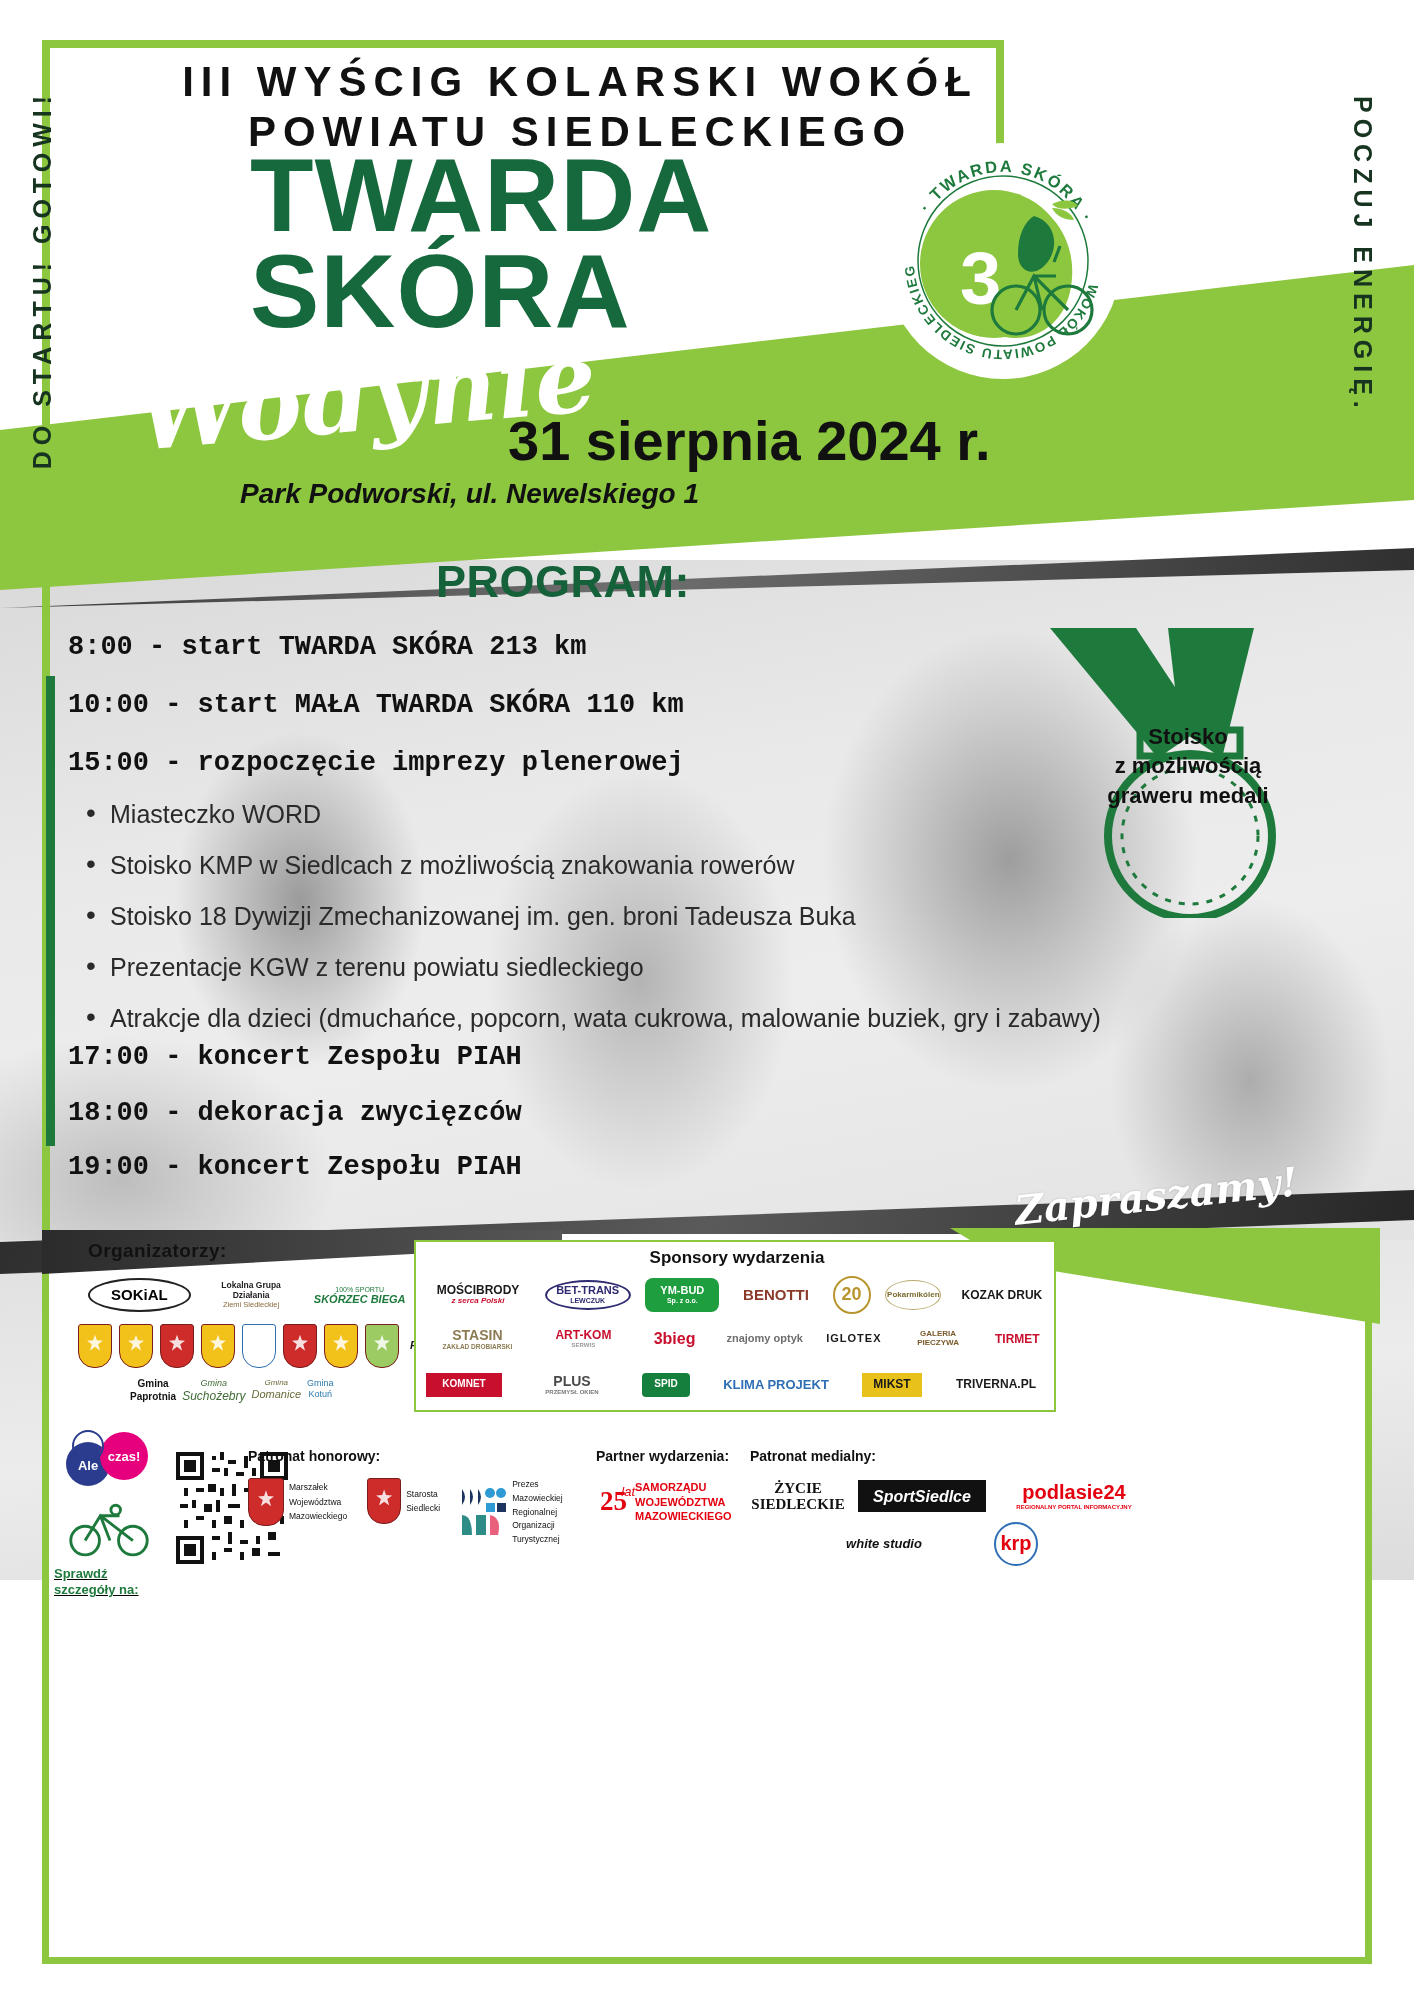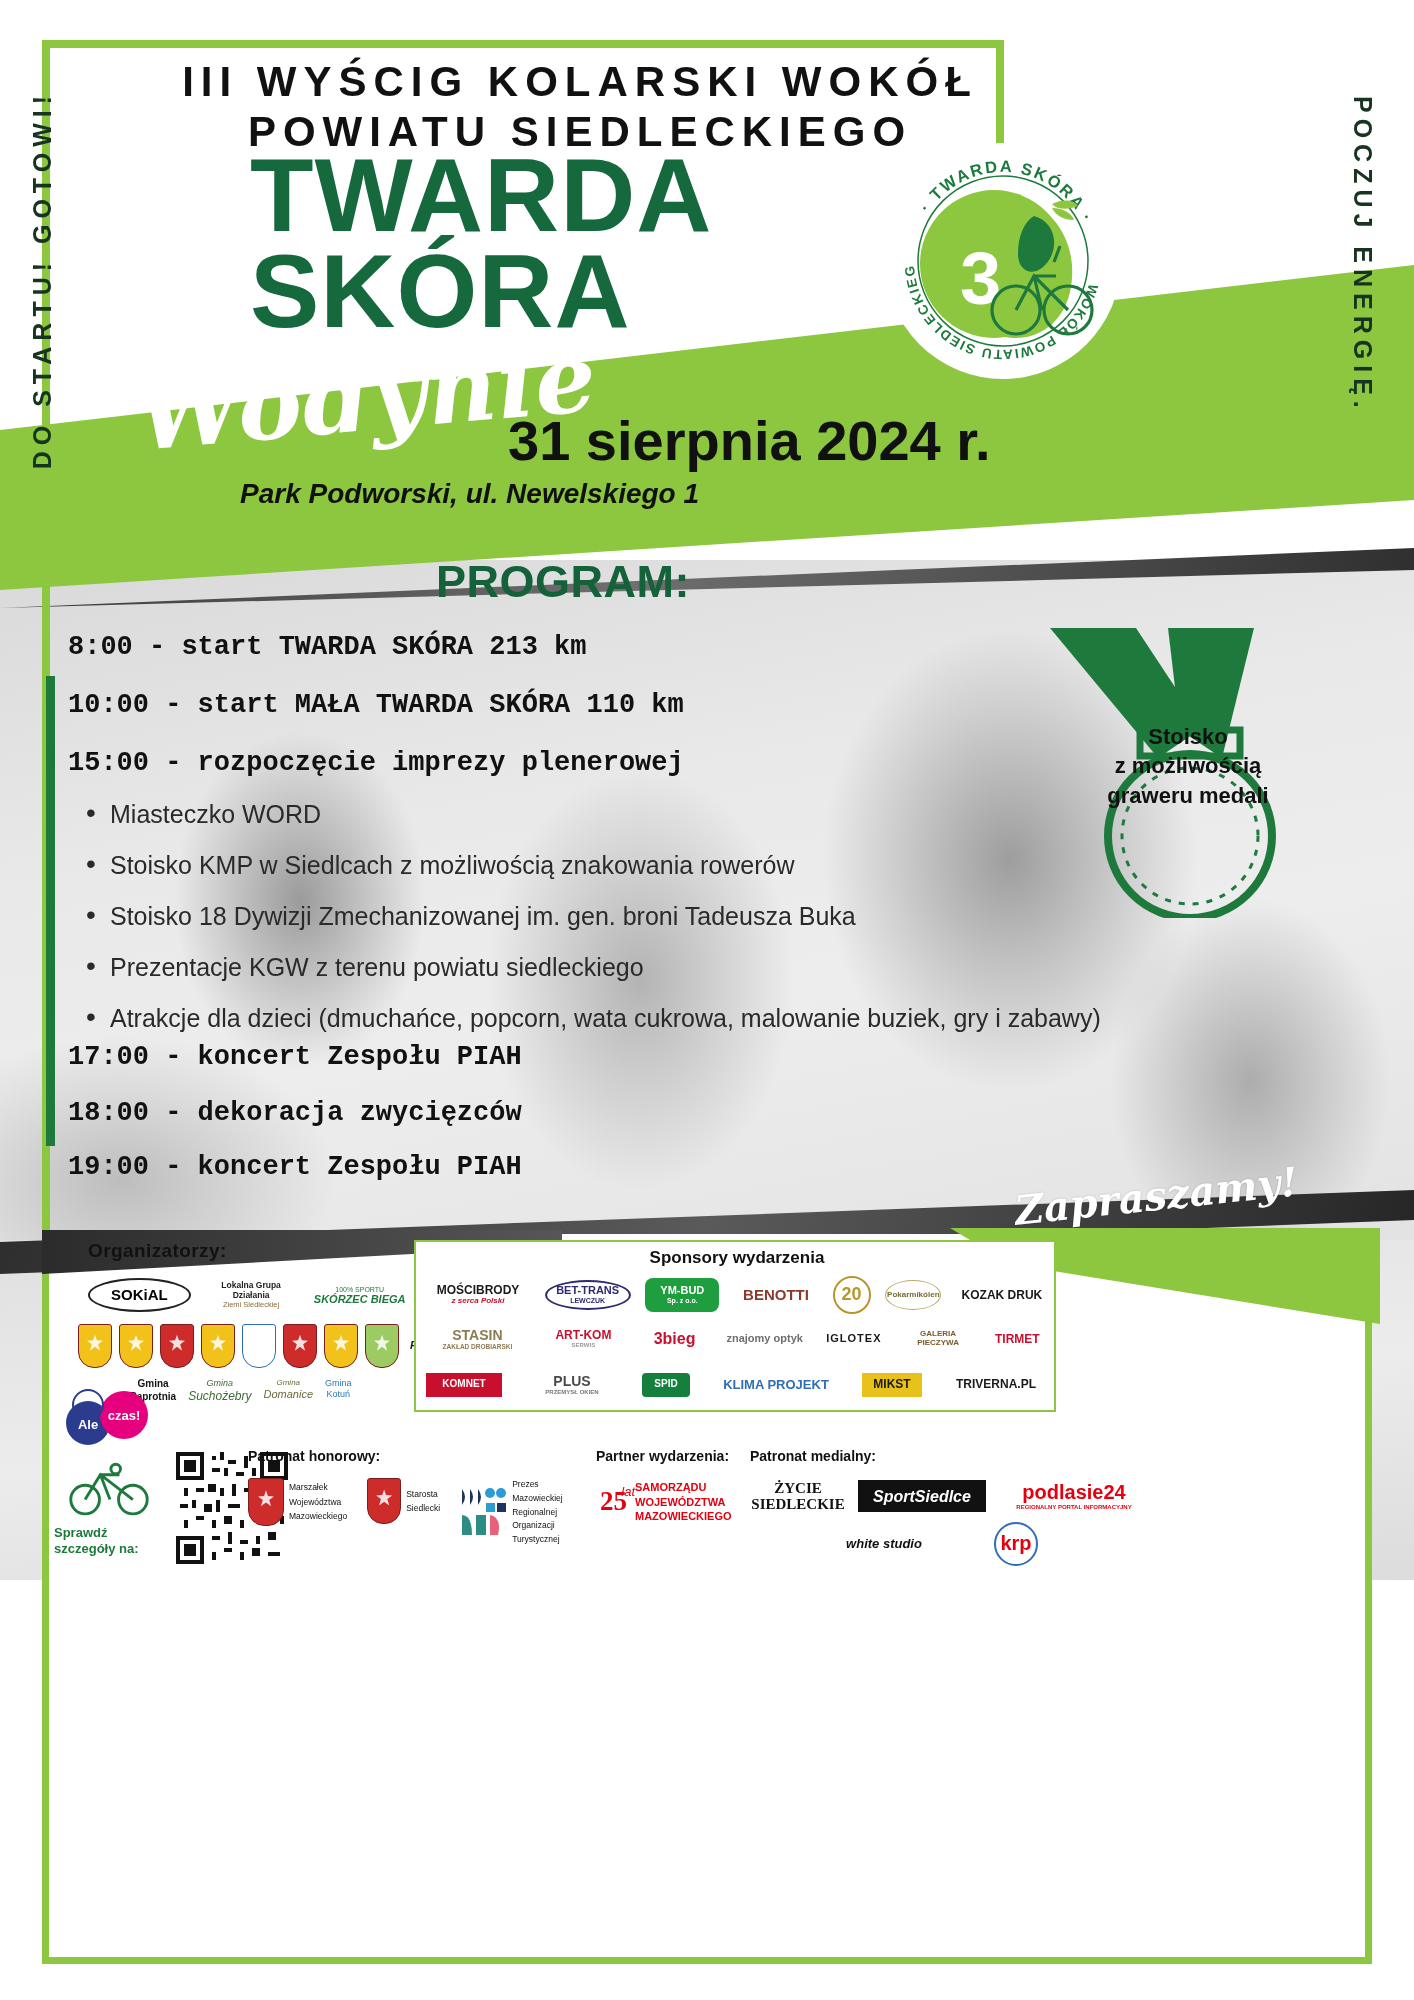--- a/index.html
+++ b/index.html
@@ -316,21 +316,21 @@
     <span class="crest" style="background:#F2C21A;"></span>
     <span class="crest" style="background:#CE2B2B;"></span>
     <span class="crest" style="background:#F2C21A;"></span>
     <span class="crest" style="background:#FFFFFF;border-color:#2a6fb0;"></span>
     <span class="crest" style="background:#CE2B2B;"></span>
     <span class="crest" style="background:#F2C21A;"></span>
     <span class="crest" style="background:#9BCB62;"></span>
     <span class="logo-chip" style="font-size:11px;font-style:italic;color:#1a1a1a;width:72px;">PRZESMYKI</span>
   </div>
 
-  <div class="row" style="position:absolute;left:130px;top:1378px;gap:12px;align-items:flex-start;">
+  <div class="row" style="position:absolute;left:130px;top:1378px;gap:6px;align-items:flex-start;">
     <div style="text-align:center;font-size:10px;font-weight:800;color:#111;line-height:1.25;">
       <div>Gmina</div>
       <div>Paprotnia</div>
     </div>
     <div style="text-align:center;font-size:12px;color:#3d6b33;font-style:italic;line-height:1.2;">
       <div style="font-size:9px;">Gmina</div>
       <div>Suchożebry</div>
     </div>
     <div style="text-align:center;font-size:11px;color:#6b6b3a;font-style:italic;line-height:1.2;">
       <div style="font-size:8px;">Gmina</div>
@@ -398,21 +398,21 @@
         <span style="display:block;font-size:6px;color:#777;">PRZEMYSŁ OKIEN</span>
           </span>
       </span>
       <span class="logo-chip" style="background:#15803d;color:#fff;font-size:10px;width:48px;height:24px;border-radius:4px;">SPID</span>
       <span class="logo-chip" style="color:#2F6FB5;font-size:13px;width:128px;">KLIMA PROJEKT</span>
       <span class="logo-chip" style="background:#E8C21A;color:#1a1a1a;font-size:12px;width:60px;height:24px;">MIKST</span>
       <span class="logo-chip" style="color:#1A1A1A;font-size:12px;width:104px;">TRIVERNA.PL</span>
     </div>
   </div>
 
-  <div style="position:absolute;left:54px;top:1389px;width:110px;text-align:center;">
+  <div style="position:absolute;left:54px;top:1430px;width:110px;text-align:center;text-decoration:underline;">
     <svg viewBox="0 0 110 64" width="110" height="64">
       <circle cx="34" cy="34" r="22" fill="#2B3C8E"></circle>
       <circle cx="70" cy="26" r="24" fill="#E6007E"></circle>
       <circle cx="34" cy="16" r="15" fill="none" stroke="#2B3C8E" stroke-width="2"></circle>
       <text x="34" y="40" font-size="13" fill="#fff" font-weight="700" text-anchor="middle" font-family="Liberation Sans, sans-serif">Ale</text>
       <text x="70" y="31" font-size="13" fill="#fff" font-weight="700" text-anchor="middle" font-family="Liberation Sans, sans-serif">czas!</text>
     </svg>
     <svg viewBox="0 0 90 60" width="86" height="58" style="margin-top:4px;">
       <g stroke="#1E7A3C" stroke-width="3" fill="none">
         <circle cx="20" cy="40" r="15"></circle>

